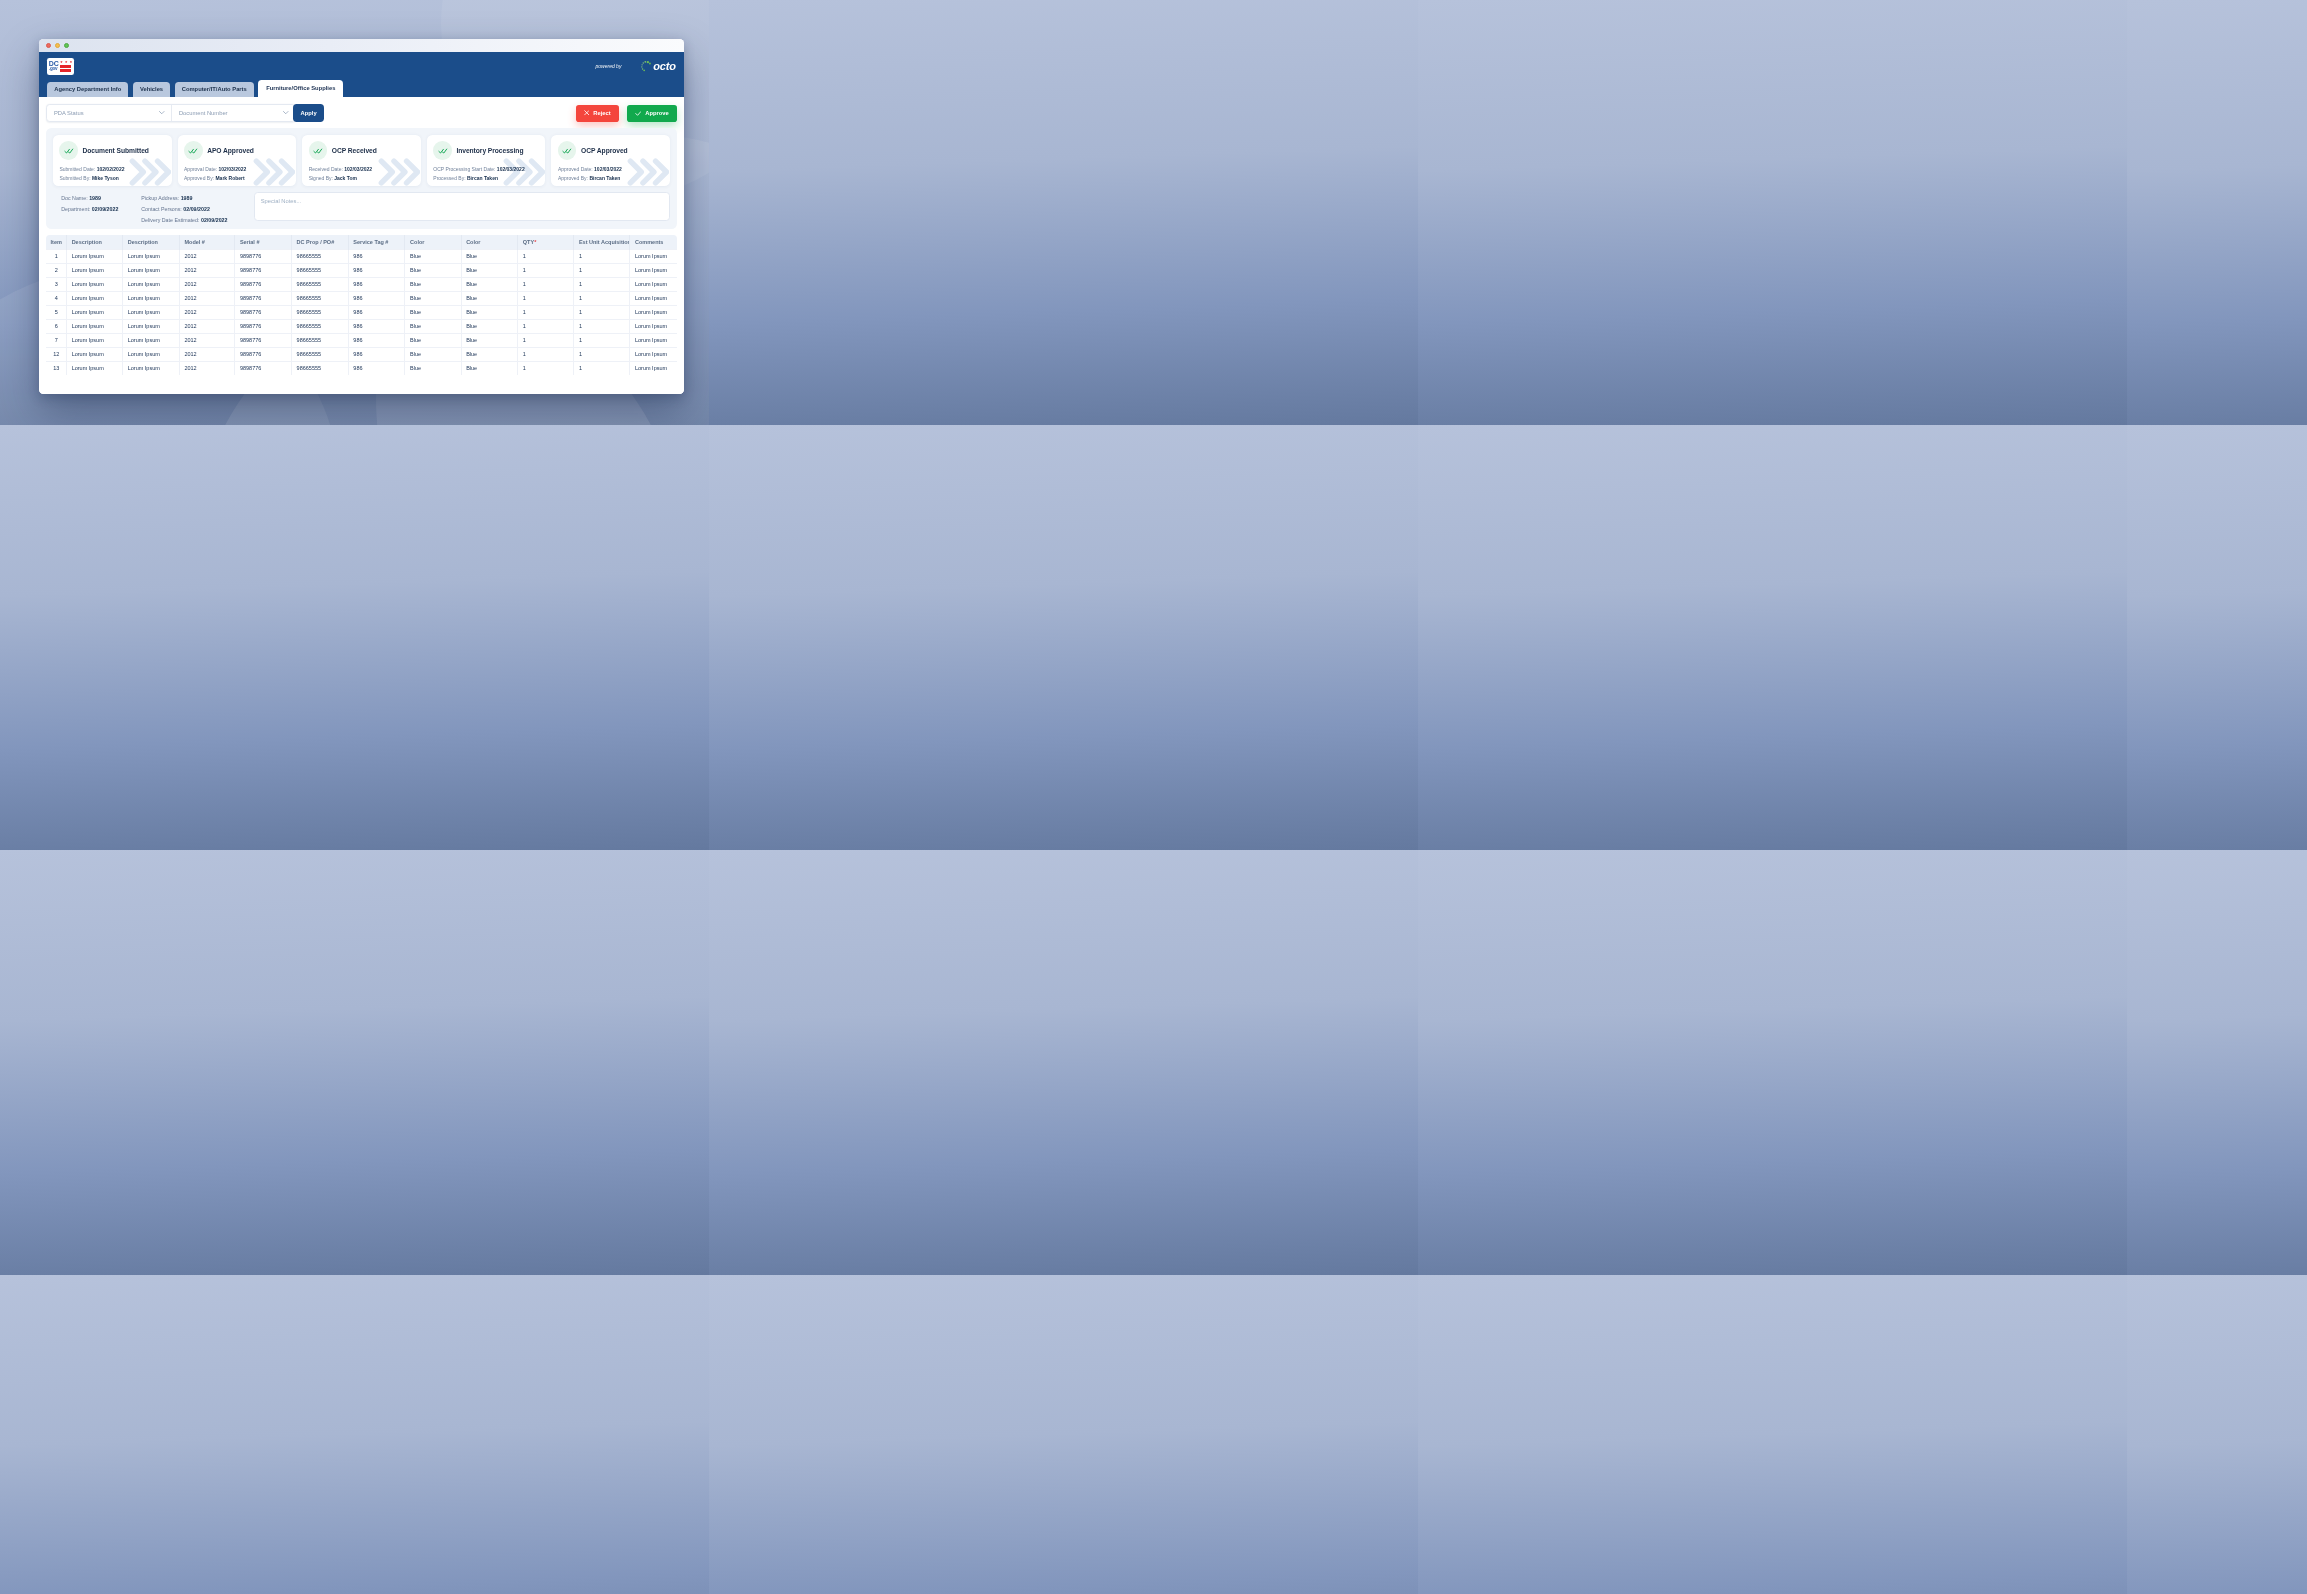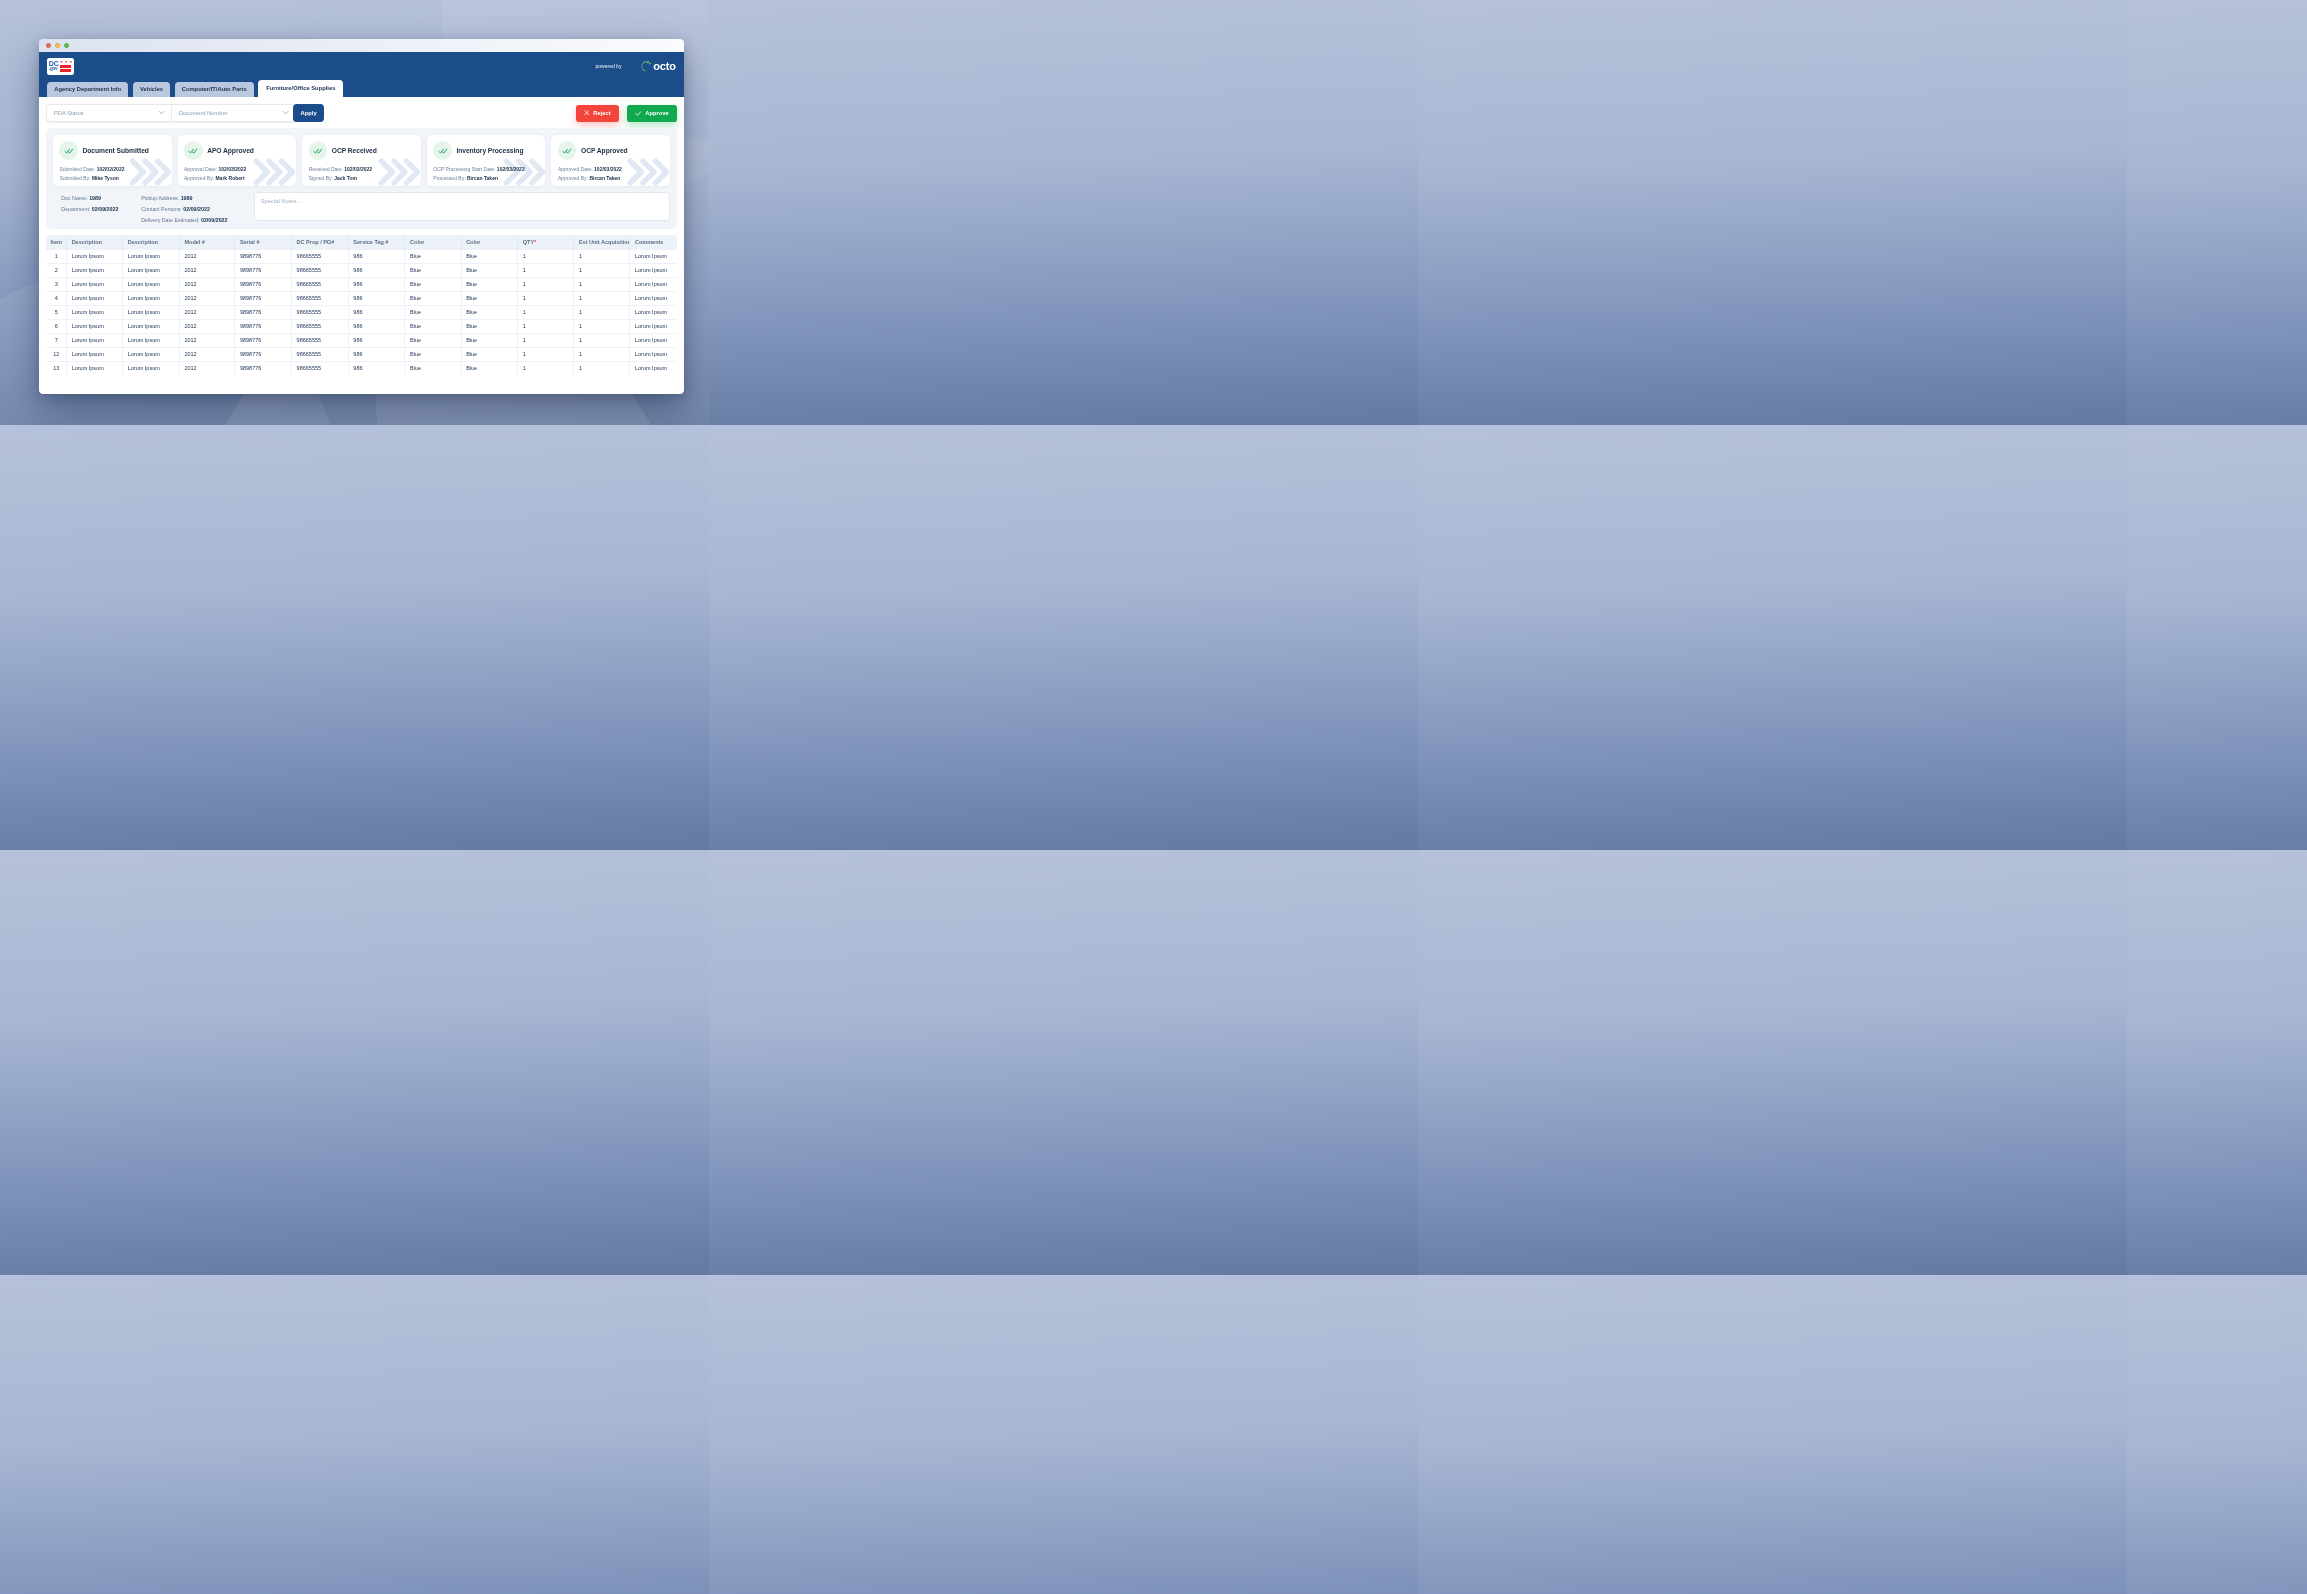--- a/index.html
+++ b/index.html
@@ -35,21 +35,21 @@
   .dc-logo {
     width:27px; height:17.5px; background:#fff; border-radius:2.3px;
     display:flex; align-items:center; justify-content:center; gap:1.4px; padding:1.4px 1.8px;
   }
   .dc-left { display:flex; flex-direction:column; align-items:flex-start; line-height:1; color:#2a5ca8; }
   .dc-line1 { font-size:7px; font-weight:800; letter-spacing:-0.2px; }
   .dc-line2 { font-size:4.6px; font-weight:700; letter-spacing:-0.2px; }
   .dc-right { display:flex; flex-direction:column; justify-content:center; gap:0.9px; }
   .dc-stars { color:#e5252a; font-size:3.2px; letter-spacing:0.5px; line-height:1; white-space:nowrap; }
   .dc-bar { width:11px; height:2.8px; background:#e5252a; }
-  .powered { display:flex; align-items:center; gap:19px; color:#fff; }
+  .powered { display:flex; align-items:center; gap:19px; color:#fff;font-style:italic; }
   .powered-label { font-size:5px; opacity:.95; }
   .octo-wrap { display:flex; align-items:center; gap:0.9px; }
   .octo-brand { font-size:11px; font-weight:700; letter-spacing:-0.2px; color:#fff; }
 
   .tabs-row { display:flex; align-items:flex-end; gap:4.6px; margin-top:4.6px; }
   .tab {
     background:#b9c8de; color:#20344f; font-size:5.8px; font-weight:700;
     padding:4.6px 7px 5px; border-radius:3.7px 3.7px 0 0; cursor:pointer; white-space:nowrap;
   }
   .tab.active { background:#fff; color:#1c3152; padding:5.5px 7.8px 6px; }

